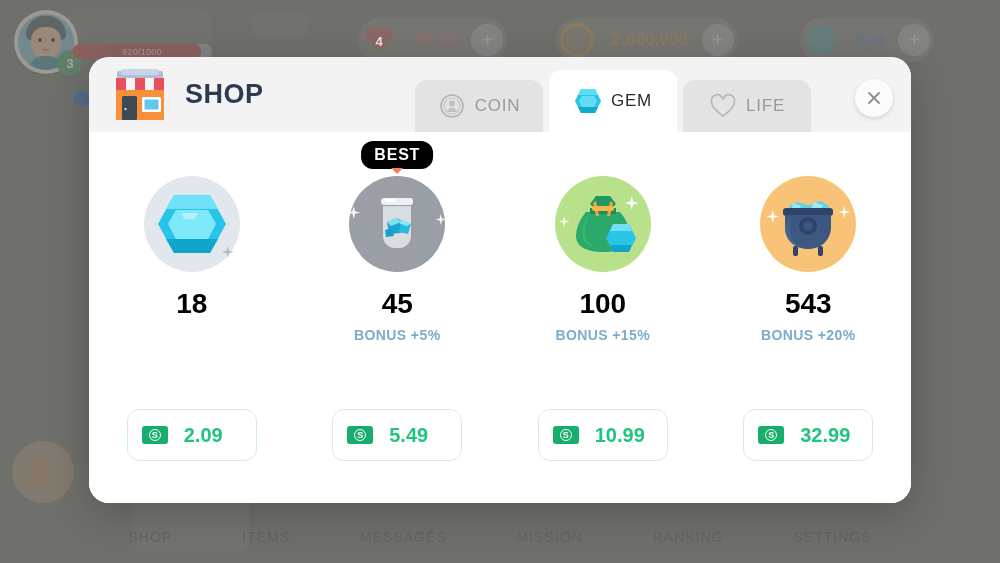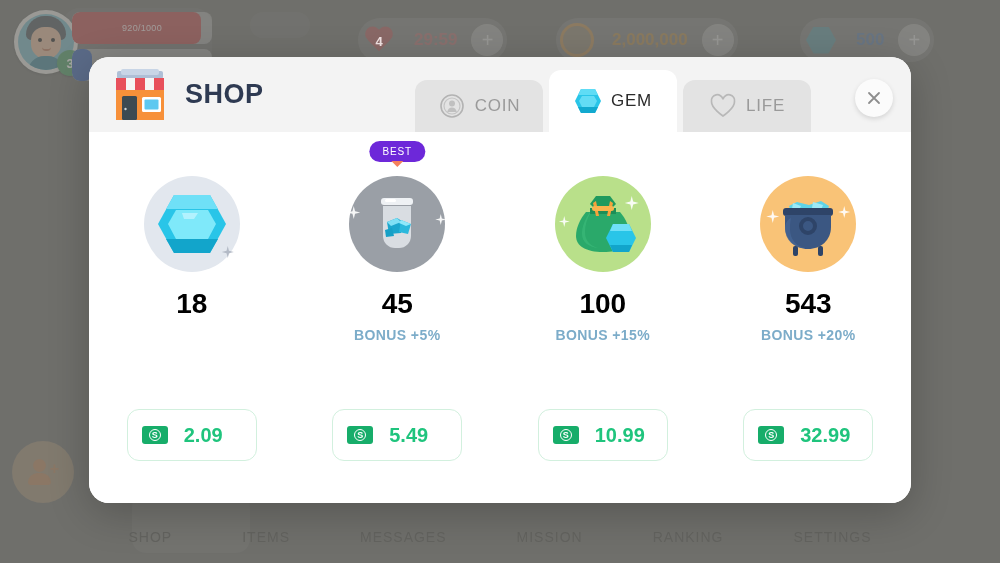--- a/index.html
+++ b/index.html
@@ -61,23 +61,23 @@
     position: absolute; right: -5px; bottom: -2px;
     width: 26px; height: 26px; border-radius: 50%;
     background: #6cb07f; color: #fff;
     font-size: 13px; font-weight: bold;
     display: flex; align-items: center; justify-content: center;
     box-shadow: 0 1px 2px rgba(0,0,0,0.15);
   }
 
   .hud-bars { position: absolute; left: 72px; top: 12px; width: 140px; }
   .hud-bar-track {
-    height: 32px; border-radius: 8px;
+    height: 15px; border-radius: 8px;
     background: rgba(255,255,255,0.35);
-    margin-bottom: 5px; position: relative; overflow: hidden;
+    margin-bottom: 5px; position: relative; overflow: hidden; margin-top: 32px;
   }
   .hud-bar-fill {
     position: absolute; left: 0; top: 0; bottom: 0;
     border-radius: 8px;
   }
   .hud-bar-fill.hp { width: 92%; background: #c96a6a; }
   .hud-bar-fill.xp { width: 14%; background: #5b7fc4; }
   .hud-bar-label {
     position: absolute; inset: 0;
     display: flex; align-items: center; justify-content: center;
@@ -249,22 +249,22 @@
     height: 100%;
   }
   .product {
     flex: 1;
     position: relative;
     display: flex; flex-direction: column; align-items: center;
   }
 
   .best-badge {
     position: absolute; top: -13px; left: 50%; transform: translateX(-50%);
-    background: #6d28d9; color: #fff;
-    font-size: 10px; font-weight: normal; letter-spacing: 0.8px;
+    background: #000000; color: #fff;
+    font-size: 16px; font-weight: bold; letter-spacing: 0.8px;
     padding: 5px 13px 5px 13px; border-radius: 12px;
     z-index: 3;
   }
   .best-badge::after {
     content: ""; position: absolute;
     left: 50%; transform: translateX(-50%);
     bottom: -5px; width: 0; height: 0;
     border-left: 6px solid transparent;
     border-right: 6px solid transparent;
     border-top: 6px solid #f4805c;

